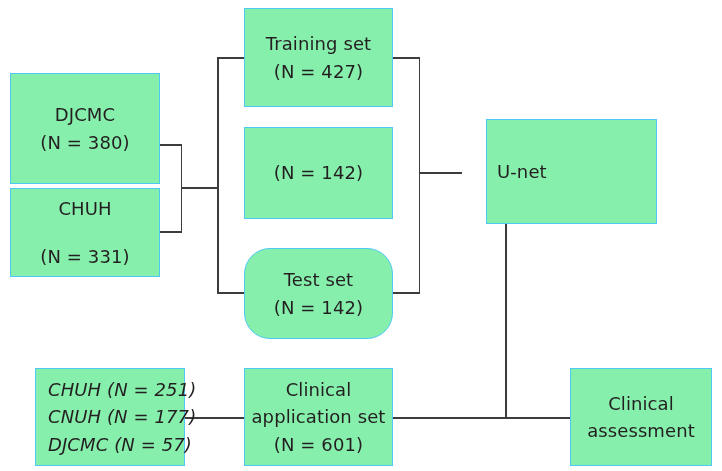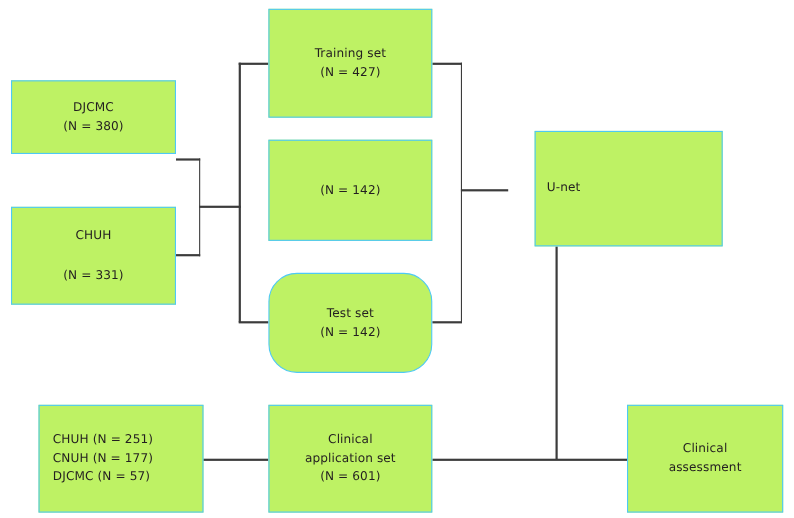--- a/index.html
+++ b/index.html
@@ -11,28 +11,28 @@
     position: relative;
     width: 722px;
     height: 471px;
     background: #ffffff;
     font-family: "DejaVu Sans", sans-serif;
     overflow: hidden;
   }
   .node {
     position: absolute;
     box-sizing: border-box;
-    background: #bef264;
+    background: #86efac;
     border: 1.6px solid #4ec9f5;
     display: flex;
     flex-direction: column;
     align-items: center;
     justify-content: center;
     color: #231f20;
-    font-size: 11px;
+    font-size: 18px;
     line-height: 1.52;
     text-align: center;
     letter-spacing: 0.1px;
     z-index: 2;
   }
   .node.left-align {
     align-items: flex-start;
     text-align: left;
     margin-left: 25px;
   }
@@ -96,21 +96,21 @@
   <div class="conn v" style="left:418.5px; top:57px; height:236px;"></div>
 
   <div class="conn h" style="left:418.5px; top:172px; width:43px;"></div>
 
   <div class="conn v" style="left:505px; top:224px; height:194px;"></div>
 
   <div class="conn h" style="left:160px; top:417px; width:84px;"></div>
 
   <div class="conn h" style="left:393px; top:417px; width:178px;"></div>
 
-  <div class="node" style="left:10px; top:73px; width:150px; height:67px;">
+  <div class="node" style="left:10px; top:73px; width:150px; height:111px;">
     <span class="line">DJCMC</span>
     <span class="line">(N = 380)</span>
   </div>
 
   <div class="node" style="left:10px; top:188px; width:150px; height:89px;gap:20px;">
     <span class="line">CHUH</span>
     <span class="line">(N = 331)</span>
   </div>
 
   <div class="node" style="left:244px; top:8px; width:149px; height:99px;">
@@ -124,21 +124,21 @@
 
   <div class="node" style="left:244px; top:248px; width:149px; height:91px;border-radius:26px;">
     <span class="line">Test set</span>
     <span class="line">(N = 142)</span>
   </div>
 
   <div class="node left-align" style="left:461px; top:119px; width:171px; height:105px; justify-content:center;">
     <span class="unet-title">U-net</span>
   </div>
 
-  <div class="node left-align" style="left:10px; top:368px; width:150px; height:98px;">
+  <div class="node left-align" style="left:10px; top:368px; width:150px; height:98px;font-style:italic;">
     <span class="line">CHUH (N = 251)</span>
     <span class="line">CNUH (N = 177)</span>
     <span class="line">DJCMC (N = 57)</span>
   </div>
 
   <div class="node" style="left:244px; top:368px; width:149px; height:98px;">
     <span class="line">Clinical</span>
     <span class="line">application set</span>
     <span class="line">(N = 601)</span>
   </div>

